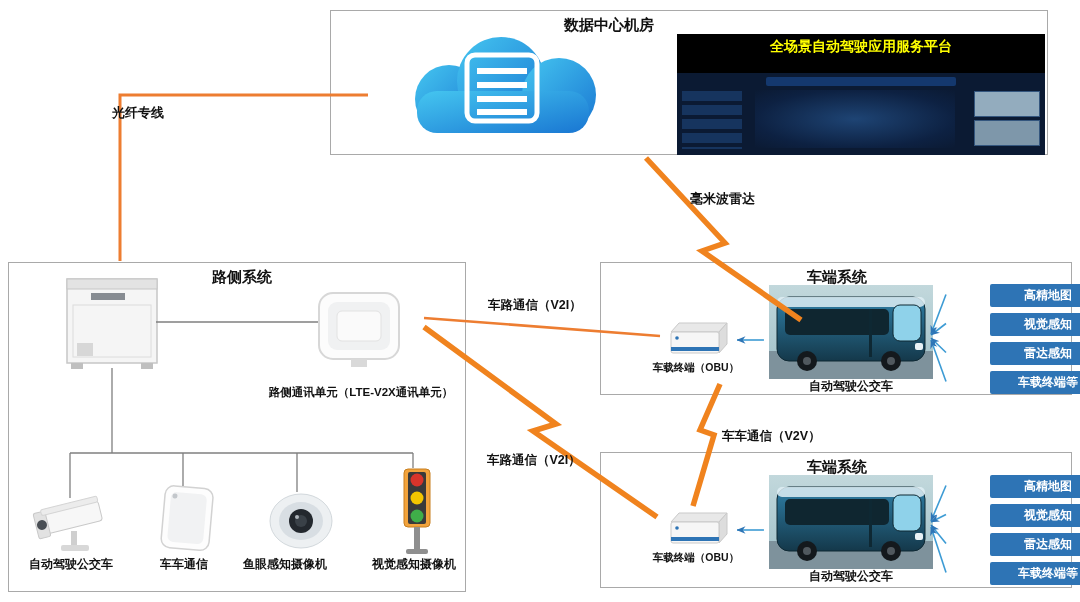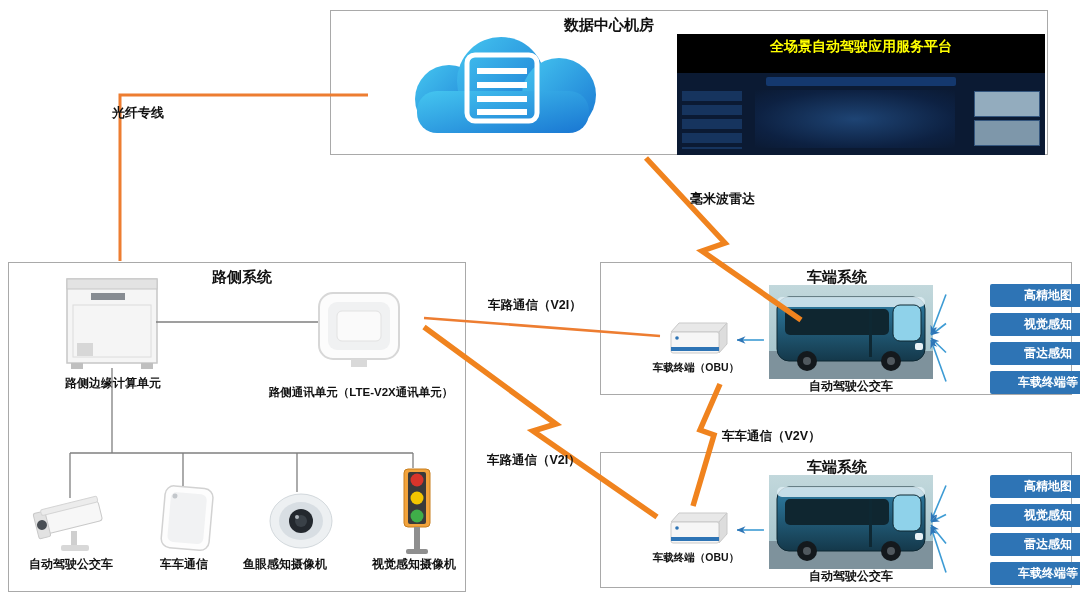--- a/index.html
+++ b/index.html
@@ -82,21 +82,20 @@
       <svg width="112" height="102" viewBox="0 0 112 102">
         <rect x="10" y="8" width="90" height="84" fill="#F5F5F5" stroke="#C6C6C6" stroke-width="1.5"></rect>
         <rect x="10" y="8" width="90" height="10" fill="#E3E3E3" stroke="#C6C6C6"></rect>
         <rect x="34" y="22" width="34" height="7" fill="#878C92"></rect>
         <rect x="16" y="34" width="78" height="52" fill="none" stroke="#DCDCDC"></rect>
         <rect x="20" y="72" width="16" height="13" fill="#D7D7D7"></rect>
         <rect x="14" y="92" width="12" height="6" fill="#BFBFBF"></rect>
         <rect x="84" y="92" width="12" height="6" fill="#BFBFBF"></rect>
       </svg>
     </div>
-    <div class="dev-label" style="left:4px;top:113px;width:200px;">路侧边缘计算单元</div>
 
     <div class="dev" style="left:304px;top:26px;">
       <svg width="92" height="82" viewBox="0 0 92 82">
         <rect x="6" y="4" width="80" height="66" rx="14" fill="#FCFCFC" stroke="#D7D7D7" stroke-width="2"></rect>
         <rect x="15" y="13" width="62" height="48" rx="9" fill="#F0F1F2"></rect>
         <rect x="24" y="22" width="44" height="30" rx="5" fill="#FAFAFA" stroke="#E2E2E2"></rect>
         <rect x="38" y="70" width="16" height="8" fill="#D9D9D9"></rect>
       </svg>
     </div>
     <div class="dev-label" style="left:242px;top:123px;width:220px;font-size:11.5px;">路侧通讯单元（LTE-V2X通讯单元）</div>

